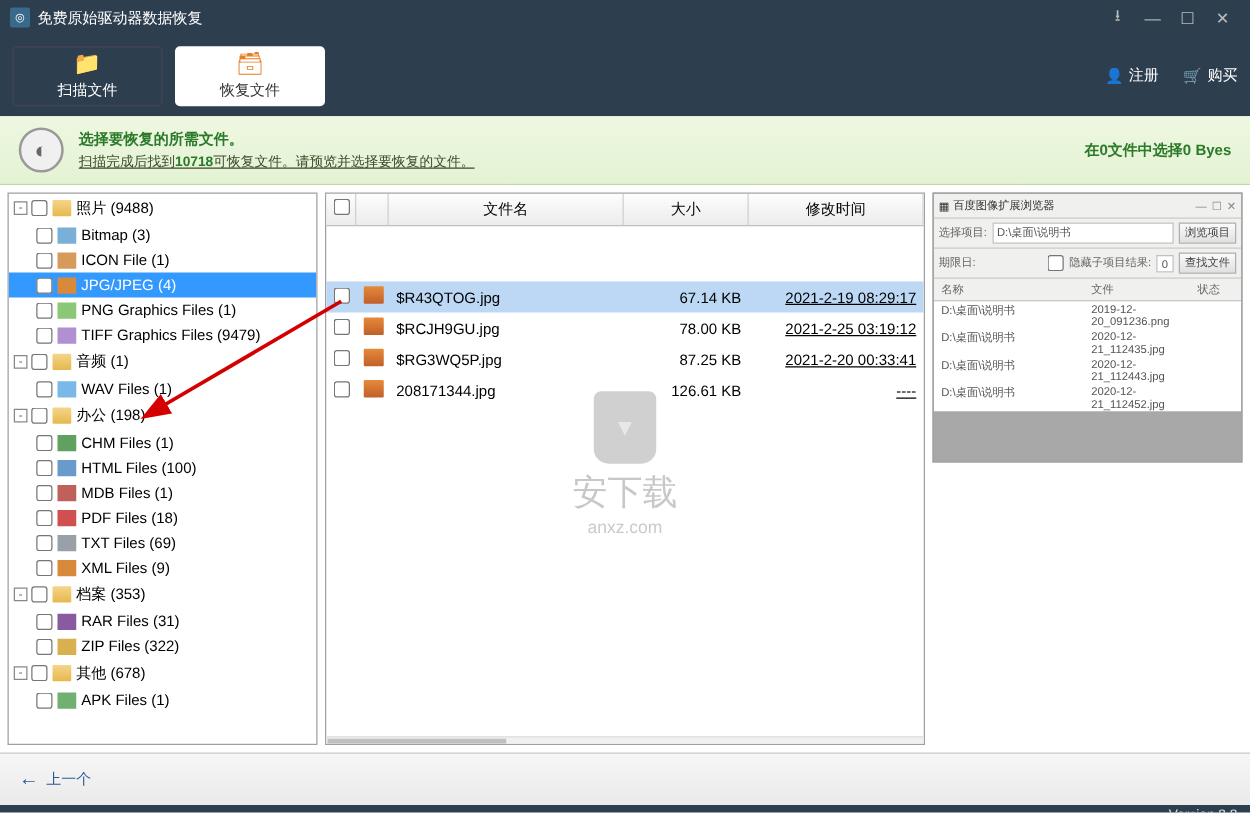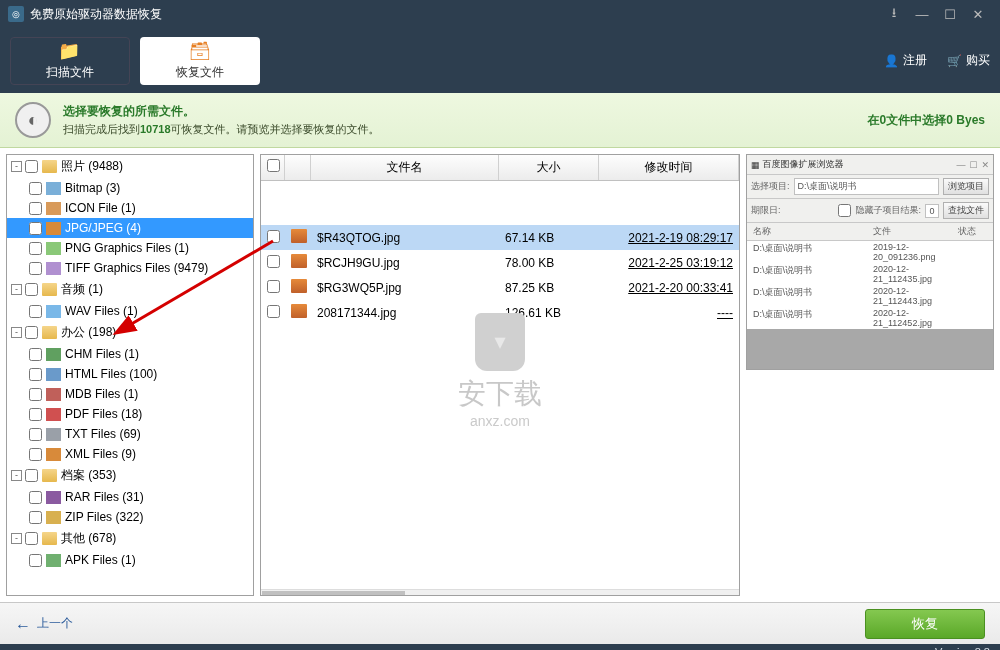--- a/index.html
+++ b/index.html
@@ -16,21 +16,21 @@
 .tab-active { background: #fff; color: #333; }
 .tab-icon { font-size: 18px; margin-bottom: 2px; }
 .tab-icon-scan { color: #e67e22; }
 .tab-icon-recover { color: #e67e22; }
 .topbar-right { margin-left: auto; display: flex; gap: 20px; color: #fff; font-size: 12px; }
 .topbar-link { display: flex; align-items: center; gap: 4px; cursor: pointer; }
 
 .instruction-bar { height: 55px; background: linear-gradient(#eef8e0, #e4f2d4); border-bottom: 1px solid #c0d8a0; display: flex; align-items: center; padding: 0 15px; position: relative; }
 .instr-icon { width: 36px; height: 36px; background: #f0f0f0; border-radius: 50%; border: 2px solid #999; margin-right: 12px; display: flex; align-items: center; justify-content: center; font-size: 18px; color: #666; }
 .instr-text .title { font-weight: bold; color: #2a7a2a; font-size: 12px; }
-.instr-text .sub { font-size: 11px; color: #3a4a2a; margin-top: 2px; }
+.instr-text .sub { font-size: 11px; color: #3a4a2a; margin-top: 2px; text-decoration: underline; }
 .instr-text .sub .count { color: #2a7a2a; font-weight: bold; }
 .instr-status { margin-left: auto; color: #2a7a2a; font-size: 12px; font-weight: bold; }
 
 .main { display: flex; height: 454px; padding: 6px; gap: 6px; background: #fff; }
 .sidebar { width: 248px; border: 1px solid #a0a0a0; overflow-y: auto; font-size: 12px; background: #fff; }
 .tree-item { display: flex; align-items: center; padding: 3px 4px; cursor: pointer; white-space: nowrap; }
 .tree-item.level-0 { padding-left: 4px; }
 .tree-item.level-1 { padding-left: 22px; }
 .tree-item.selected { background: #3399ff; color: #fff; }
 .tree-exp { width: 11px; height: 11px; border: 1px solid #888; font-size: 9px; line-height: 8px; text-align: center; margin-right: 3px; background: #fff; color: #555; }
@@ -61,21 +61,21 @@
 .col-name { flex: 1; }
 .col-size { width: 100px; }
 .col-date { width: 140px; }
 .file-body { flex: 1; overflow-y: auto; position: relative; margin-top: 44px; }
 .file-row { display: flex; align-items: center; font-size: 12px; padding: 2px 0; }
 .file-row.selected { background: #bcd8f5; }
 .file-row .col { padding: 2px 6px; }
 .file-row .col-chk { width: 24px; text-align:center; }
 .file-row .col-ico { width: 26px; }
 .file-row .col-name { flex: 1; }
-.file-row .col-size { width: 100px; }
+.file-row .col-size { width: 100px; text-align: right; }
 .file-row .col-date { width: 140px; text-align: right; text-decoration: underline; }
 .file-thumb { width: 16px; height: 14px; background: linear-gradient(#e68a3a,#c0602a); display: inline-block; border-radius: 1px; }
 
 .watermark { position: absolute; top: 40%; left: 50%; transform: translate(-50%,-50%); text-align: center; color: #c8c8c8; font-size: 28px; pointer-events: none; }
 .watermark .shield { width: 50px; height: 58px; background: #d0d0d0; margin: 0 auto 4px; border-radius: 6px 6px 12px 12px; display:flex; align-items:center; justify-content:center; color:#e8e8e8; font-size:22px;}
 .watermark .sub { font-size: 14px; color: #cacaca; }
 
 .preview { width: 248px; display: flex; flex-direction: column; gap: 0; }
 .preview-pane { border: 1px solid #a0a0a0; height: 216px; background: #a8a8a8; overflow:hidden; display:flex; flex-direction:column; }
 .pv-title { background: #f0f0ee; border-bottom: 1px solid #c8c8c8; font-size: 9px; padding: 3px 4px; display:flex; align-items:center; gap:3px; color:#333;}
@@ -370,18 +370,17 @@
       </marker>
     </defs>
   <line x1="165" y1="5" x2="20" y2="90" stroke="#d40000" stroke-width="3" marker-end="url(#ah)"></line>
 </svg>
 
 <div class="bottombar">
   <div class="btn-prev">
     <span style="color:#2a5a9a;font-size:16px;">←</span>
     <span>上一个</span>
   </div>
-  <button class="btn-recover">恢复</button>
 </div>
 
 <div class="statusbar">
   <span>Version 8.8</span>
 </div>
 
 </body></html>

